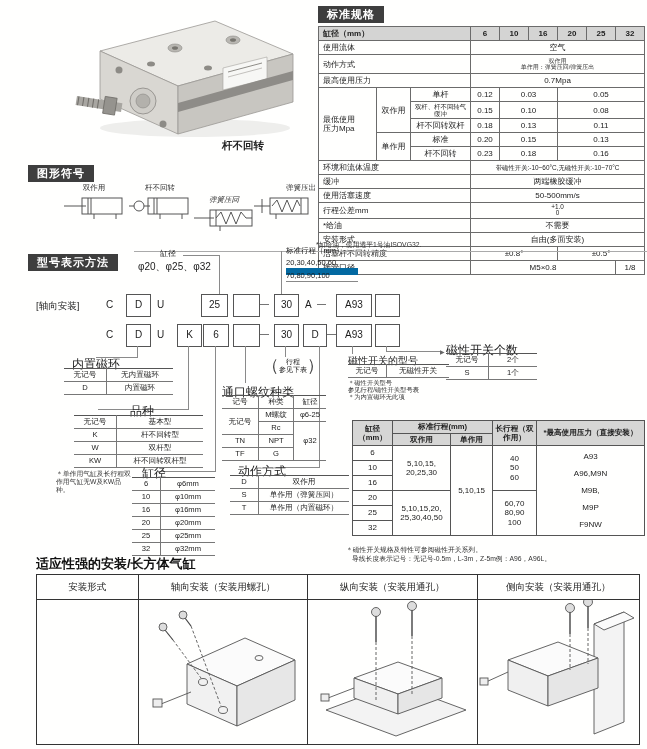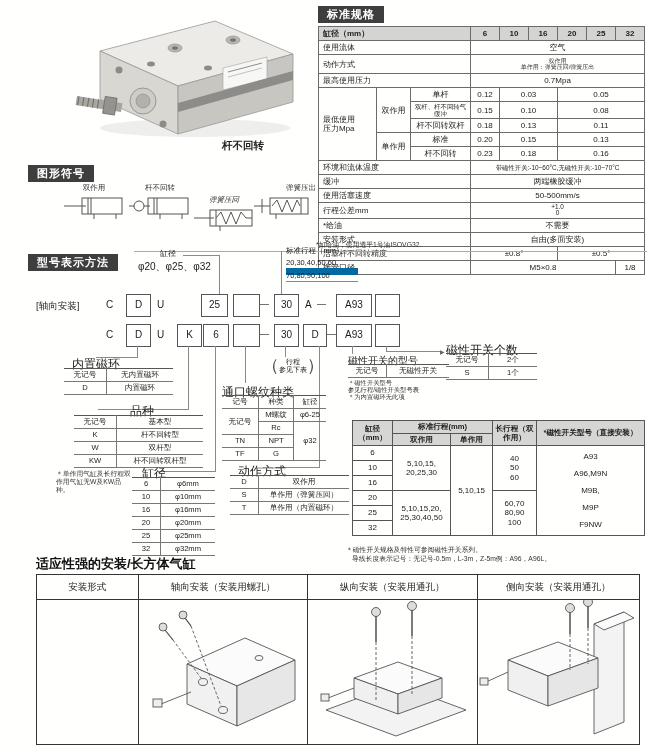--- a/index.html
+++ b/index.html
@@ -474,21 +474,21 @@
         <col style="width:58px">
         <col style="width:42px">
         <col style="width:44px">
         <col style="width:108px">
     </colgroup>
     <tbody>
         <tr>
       <td rowspan="2" class="gh">缸径（mm）</td>
       <td colspan="2" class="gh">标准行程(mm)</td>
       <td rowspan="2" class="gh">长行程（双作用）</td>
-      <td rowspan="2" class="gh">*磁性开关型号（直接安装）</td>
+      <td rowspan="2" class="gh">*最高使用压力（直接安装）</td>
     </tr>
     <tr>
       <td class="gh">双作用</td>
       <td class="gh">单作用</td>
     </tr>
     <tr style="height:15px;">
       <td>6</td>
       <td rowspan="3">
         <span class="cellline">5,10,15,</span>
         <span class="cellline">20,25,30</span>

